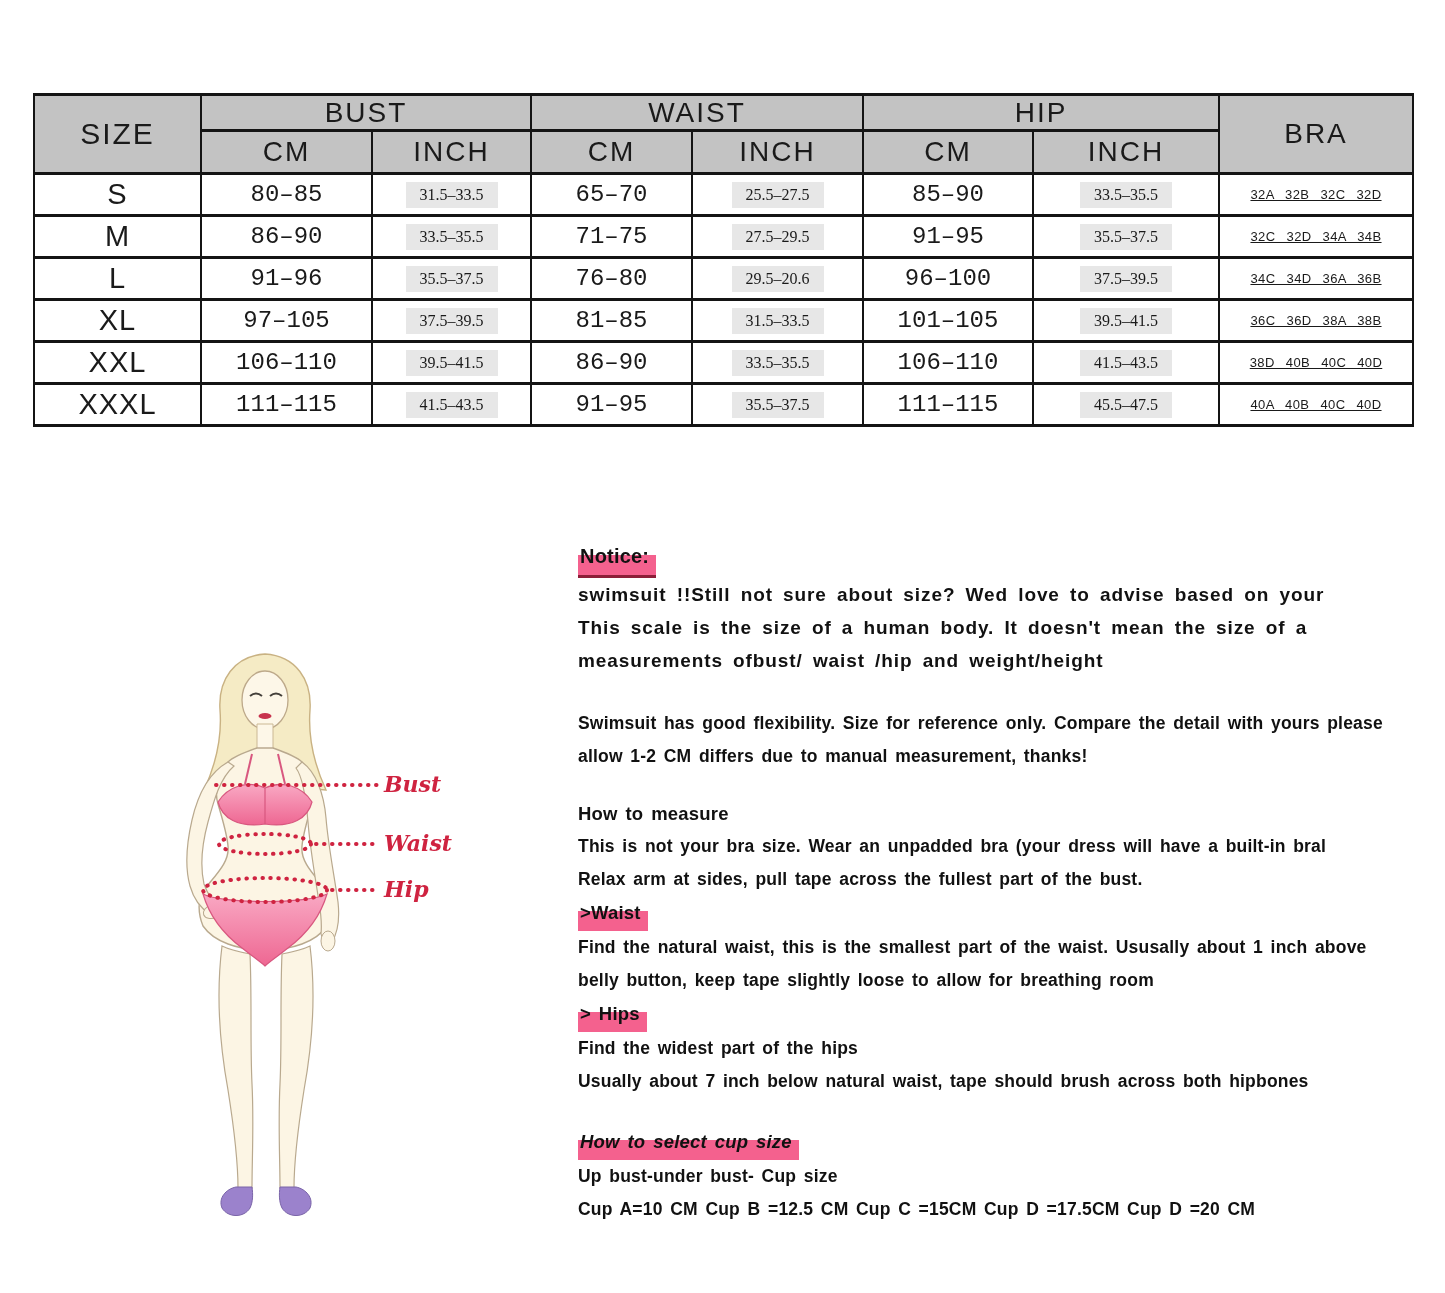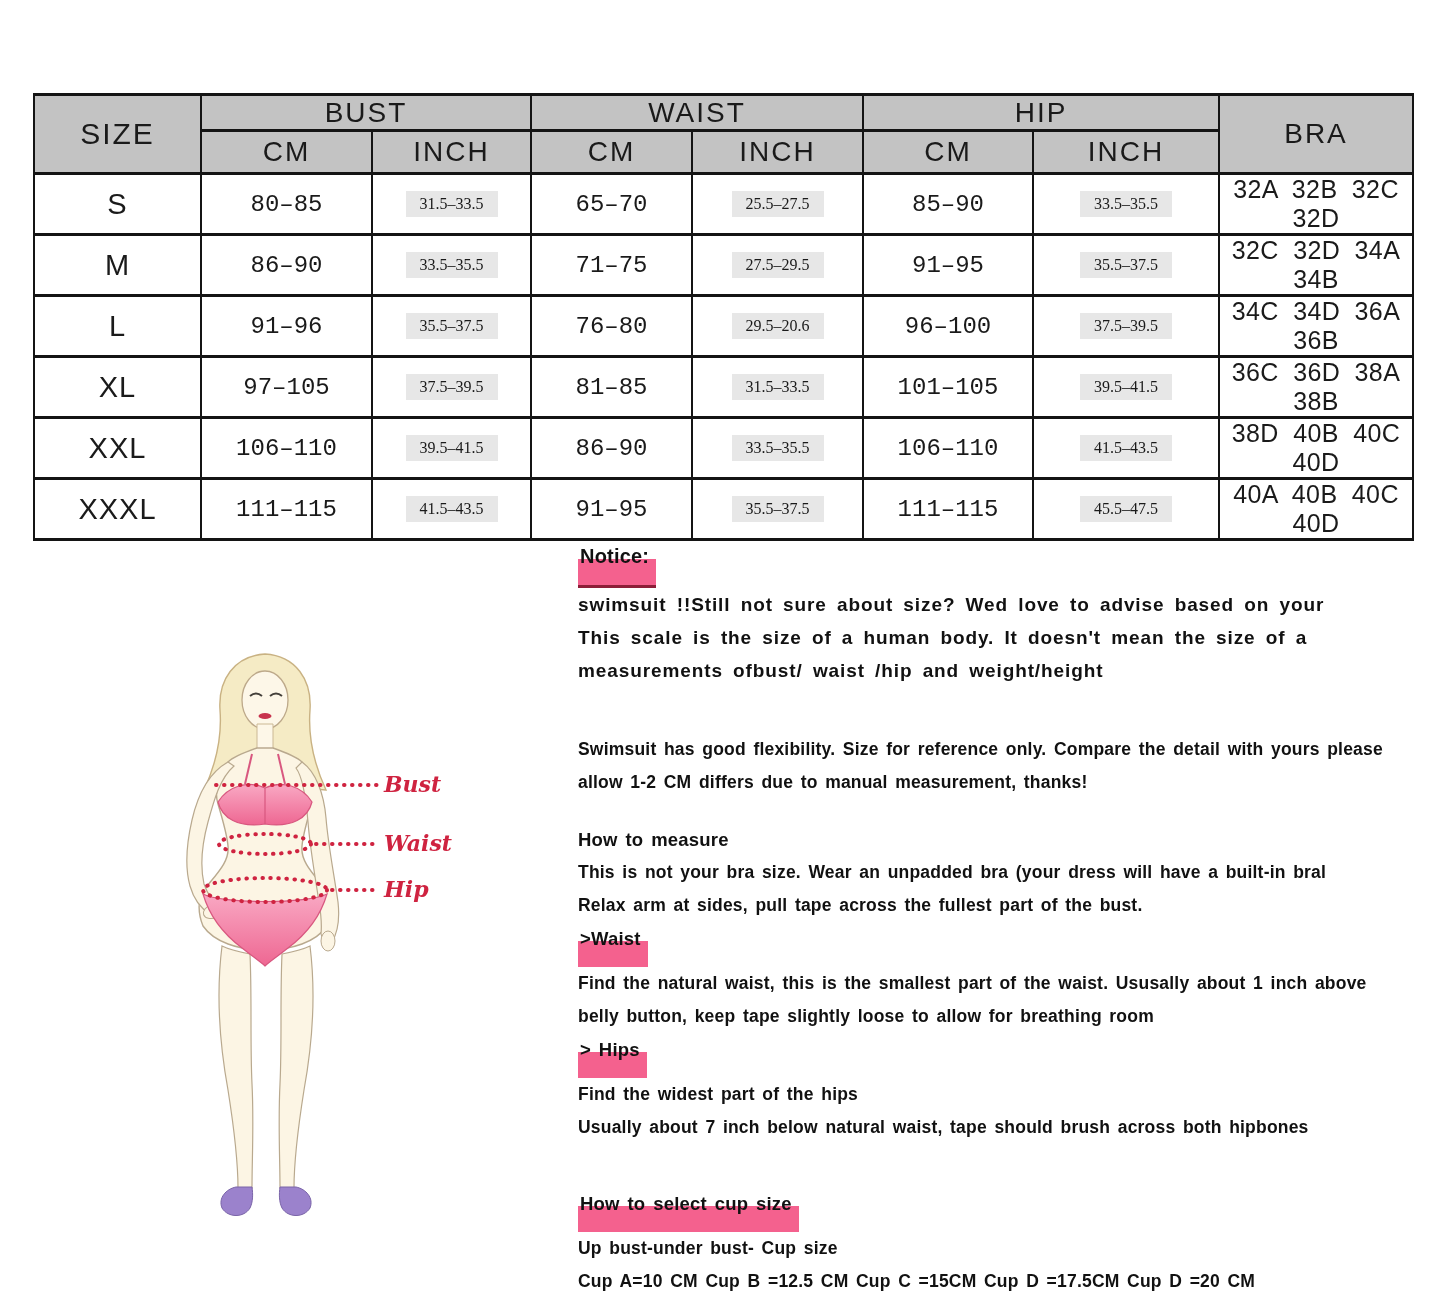--- a/index.html
+++ b/index.html
@@ -19,34 +19,34 @@
   .size-chart thead th { background:#c3c3c3; font-size:28px; letter-spacing:2px; }
   .size-chart tr.hrow1 { height:36px; }
   .size-chart tr.hrow2 { height:43px; }
   .size-chart tbody tr { height:42px; background:#fff; }
   .size-chart th.size-head { font-size:30px; }
   .size-chart th.bra-head  { font-size:28px; }
   .size-chart td.size-cell { font-size:29px; letter-spacing:1px; }
   .size-chart td.cm-cell   { font-size:24px;font-family:Liberation Mono, monospace; }
   .size-chart td.inch-cell { font-size:16px; font-family:"Liberation Serif",serif; }
   .size-chart td.inch-cell span { background:#e7e7e7; display:inline-block; padding:4px 14px; }
-  .size-chart td.bra-cell  { font-size:25px; letter-spacing:0.4px; word-spacing:7px; }
+  .size-chart td.bra-cell  { font-size:13px; letter-spacing:0.4px; word-spacing:7px;text-decoration:underline; }
 
   
   .figure-wrap { position:absolute; left:150px; top:638px; width:332px; height:600px; }
 
   
   .textcol { position:absolute; left:578px; top:540px; width:860px; font-weight:bold; }
   .tline  { line-height:33px; white-space:nowrap; font-size:17.5px; letter-spacing:0.2px; word-spacing:2.5px; }
   .tline.big { font-size:19px; letter-spacing:0.9px; word-spacing:4px; }
-  .gap30 { margin-top:46px; }
+  .gap30 { margin-top:30px; }
   .gap24 { margin-top:24px; }
-  .gap27 { margin-top:43px; }
+  .gap27 { margin-top:27px;font-style:italic; }
   .hl {
-    display:inline-block; padding:0 7px 12px 2px;
+    display:inline-block; padding:0 7px 2px 2px;
     background:linear-gradient(to bottom, rgba(0,0,0,0) 42%, #f4618e 42%);
   }
   .hl.notice { border-bottom:3px solid #8c1e38; font-size:20px; }
   .subhead { font-size:18.5px; }
 </style>
 </head>
 <body>
 
 <table class="size-chart">
   <colgroup>

